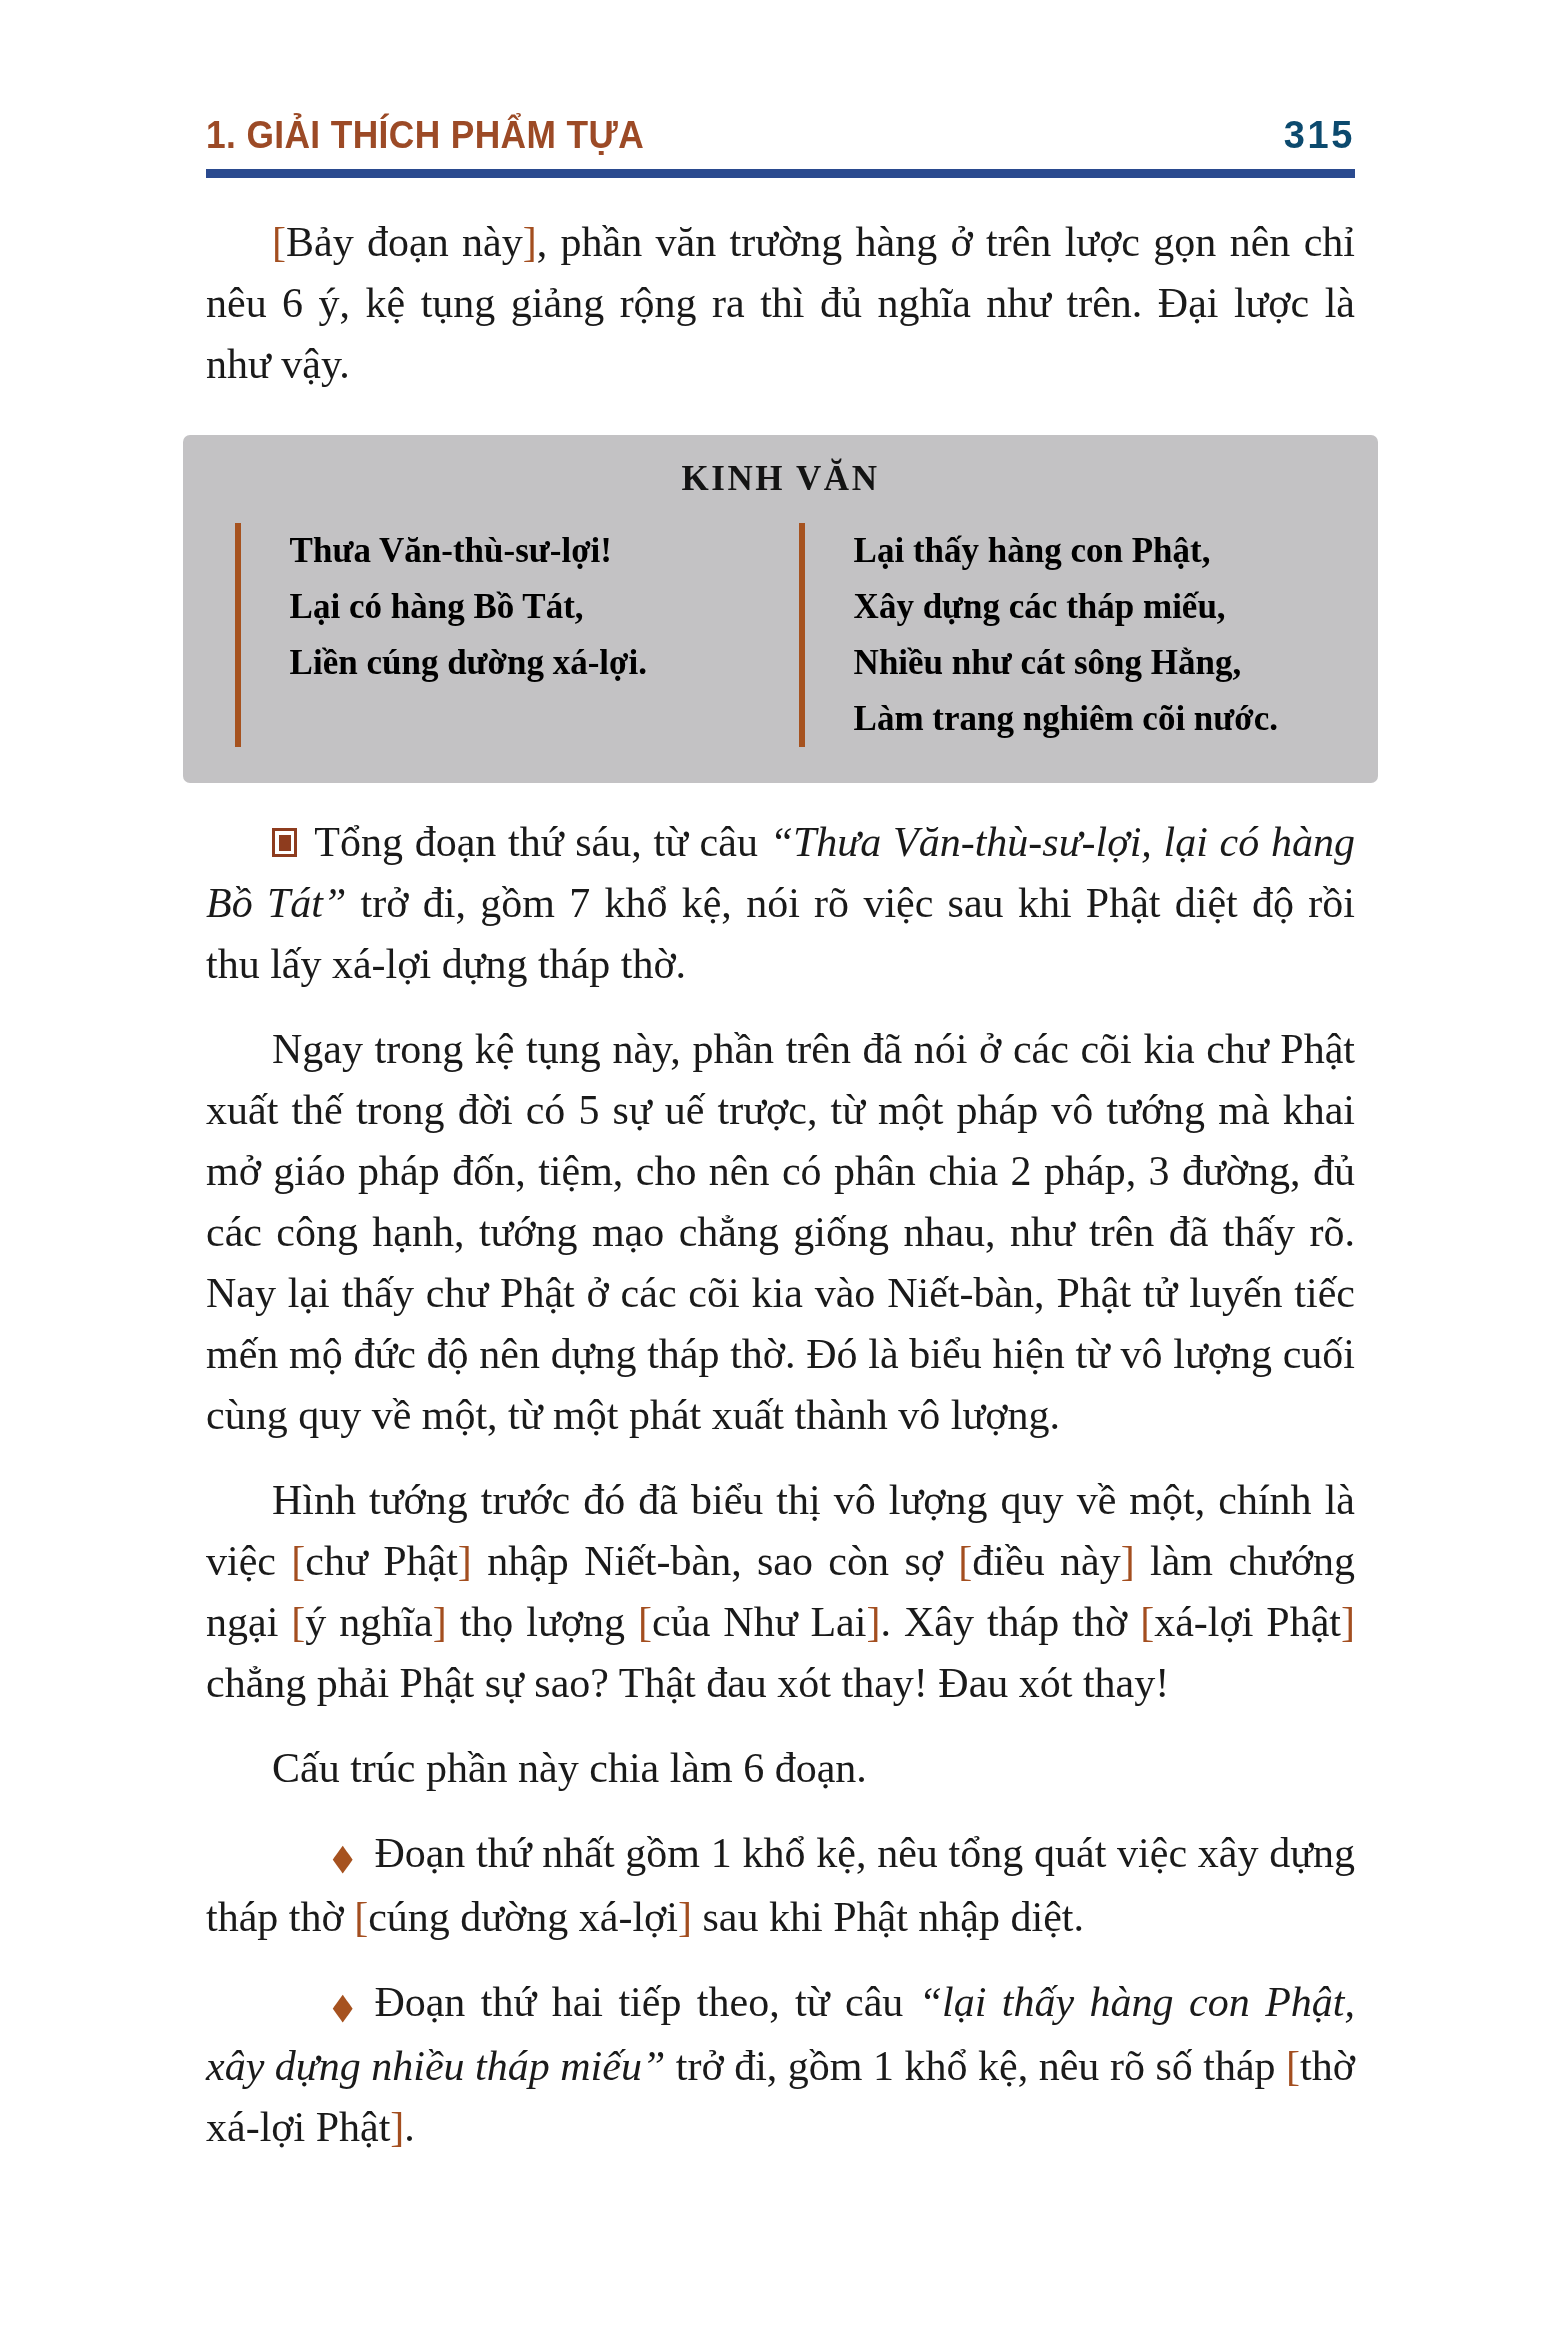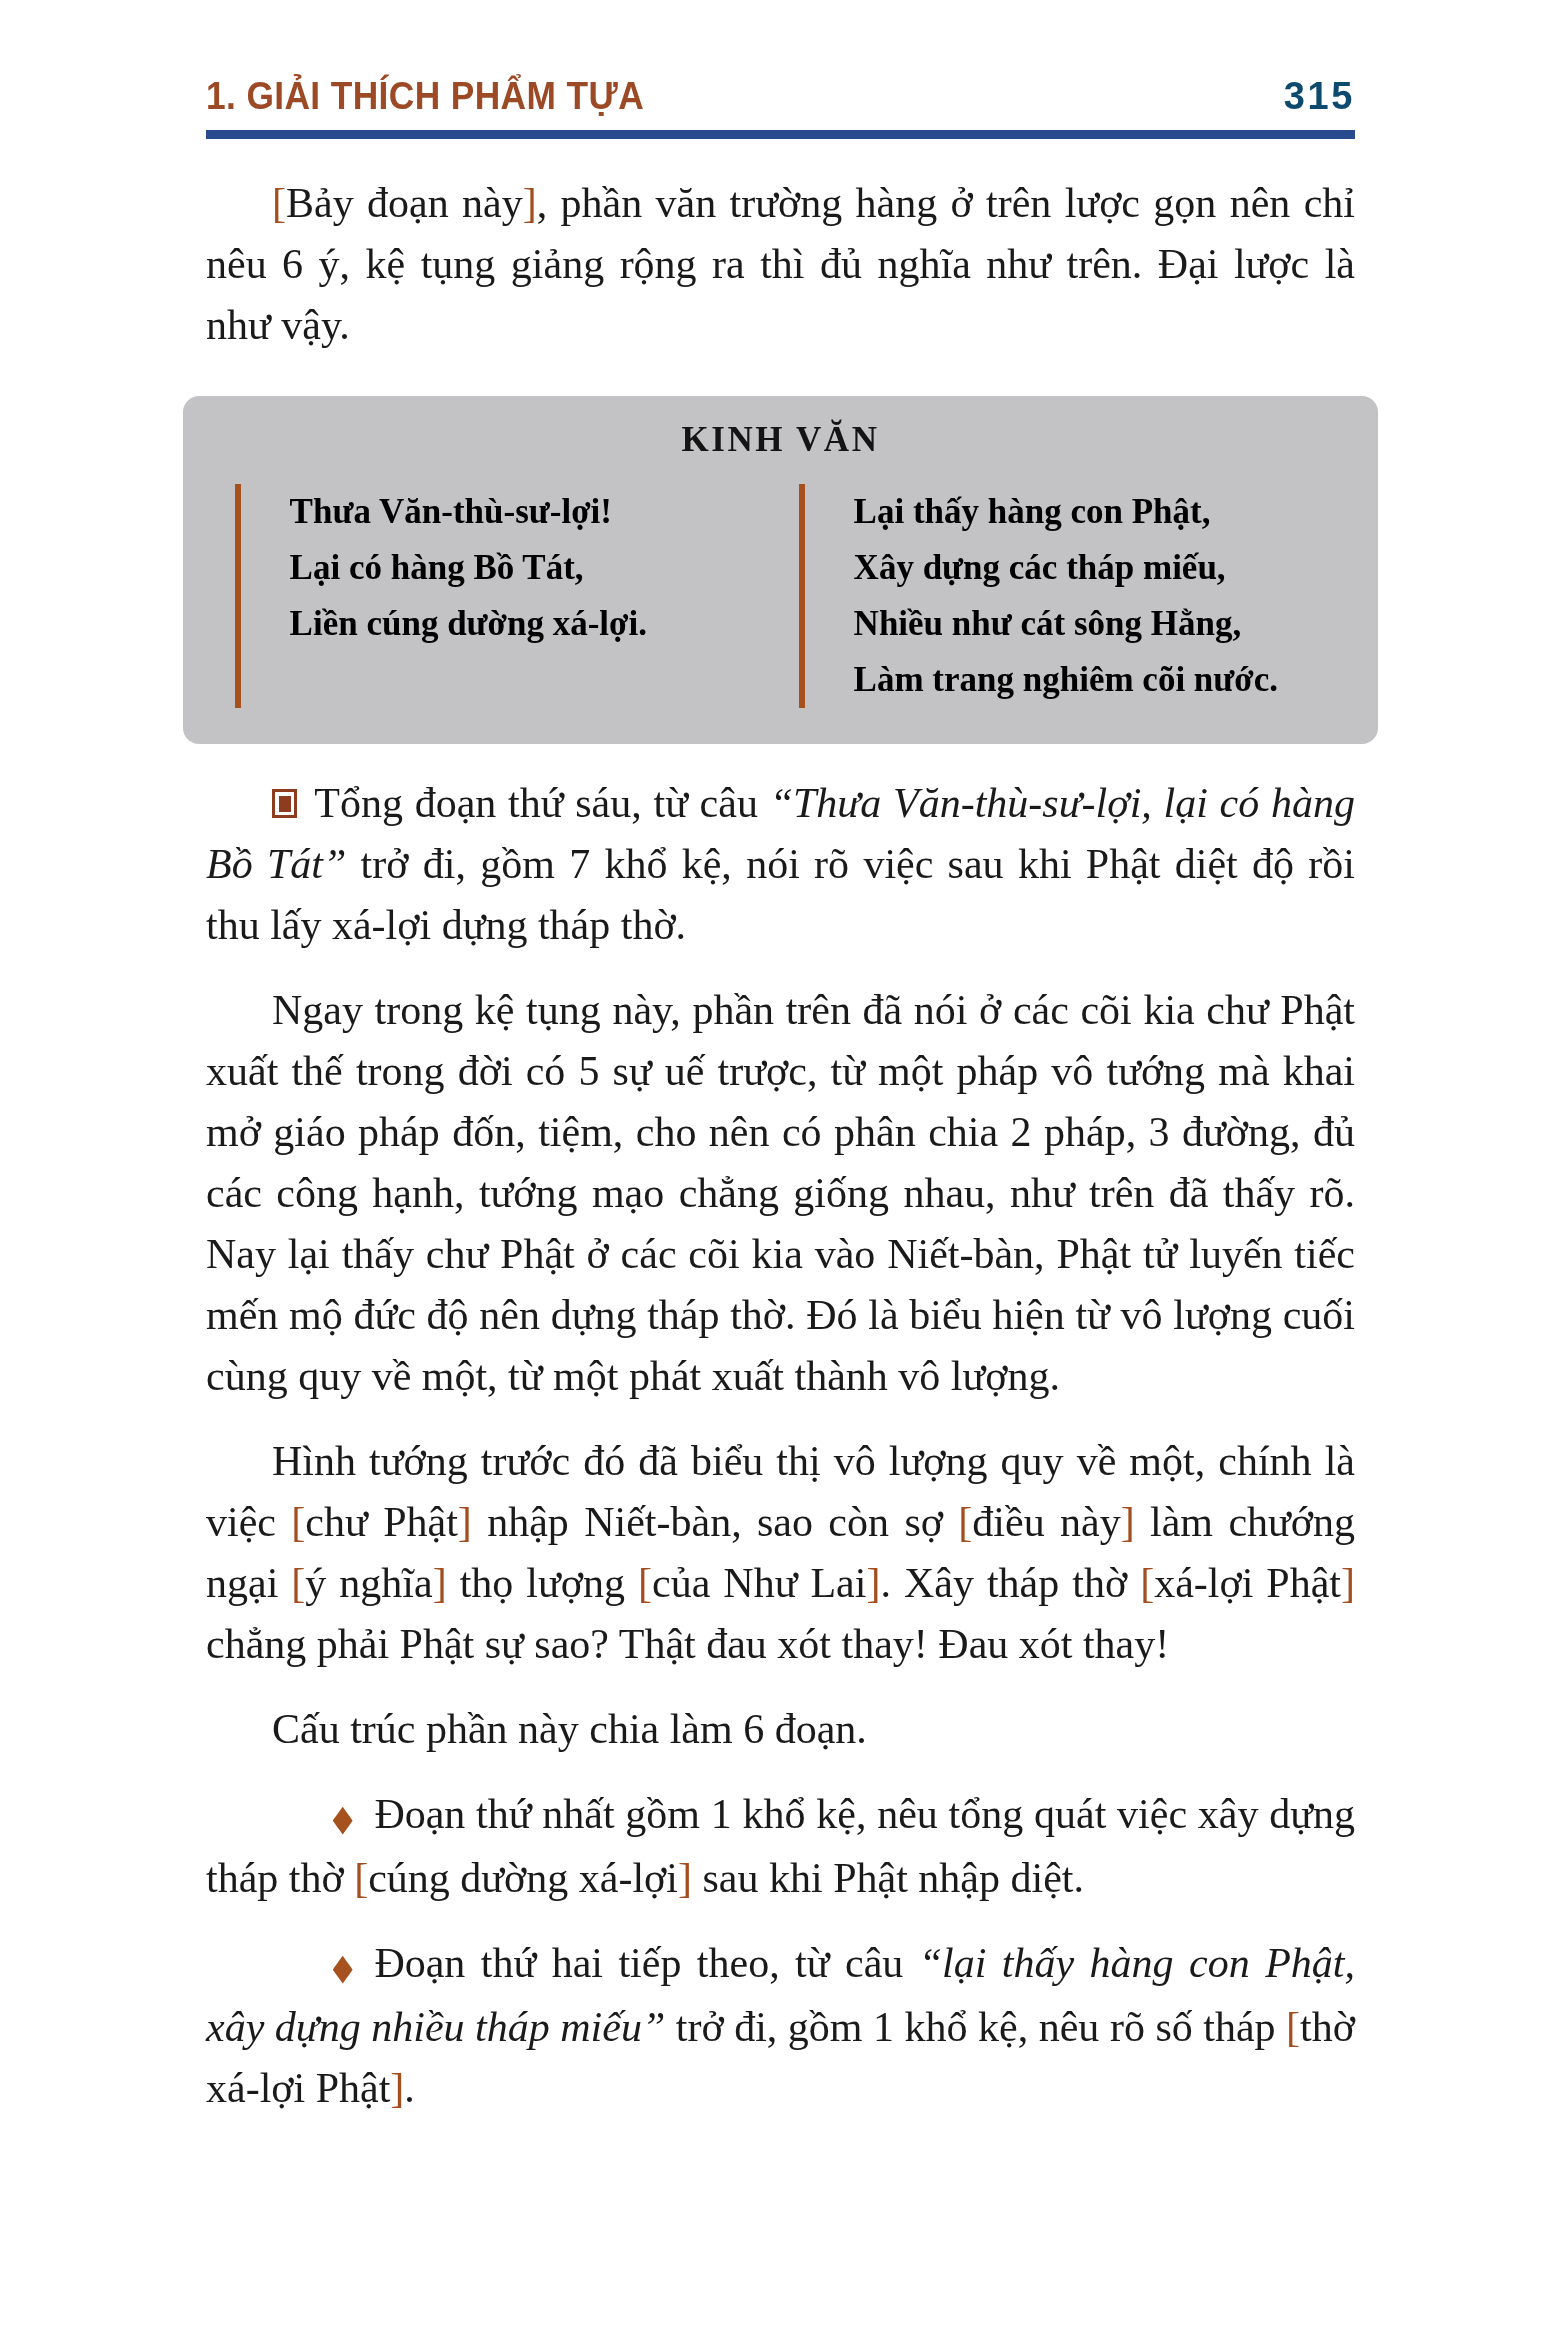--- a/index.html
+++ b/index.html
@@ -2,42 +2,42 @@
 <html style="font-size:14px"><head>
 <meta charset="utf-8">
 <style>
   html,body{margin:0;padding:0;}
   body{
     width:1561px;height:2342px;background:#ffffff;
     font-family:"Liberation Serif", serif;color:#1A1A1A;
     -webkit-font-smoothing:antialiased;
   }
   .page{padding:0 206px;}
-  .header-row{display:flex;justify-content:space-between;align-items:flex-end;padding-top:75px;}
+  .header-row{display:flex;justify-content:space-between;align-items:flex-end;padding-top:114px;}
   .section-title{
     font-family:"Liberation Sans", sans-serif;font-weight:bold;font-size:38px;
     color:#9C4A26;letter-spacing:0.4px;transform:scaleX(0.93);transform-origin:left bottom;
     white-space:nowrap;
   }
   .page-number{
     font-family:"Liberation Sans", sans-serif;font-weight:bold;font-size:38px;
     color:#0c4a6e;letter-spacing:2.6px;
   }
   .rule{height:8.7px;background:#2A4A8F;margin-top:12px;}
 
   p.body{
     font-size:42px;line-height:61px;text-align:justify;
     margin:24px 0 0 0;text-indent:66px;
   }
   p.first{margin-top:34px;}
   .seg-i{font-style:italic;}
   .seg-red{color:#A34E1F;}
 
   .kinh-box{
-    background:#C3C2C4;border-radius:16px;
+    background:#C3C2C4;border-radius:7px;
     margin:40px -23.4px 29.5px -23.4px;padding:24px 0 36px 0;
   }
   .kinh-title{text-align:center;font-weight:bold;font-size:35px;letter-spacing:2.6px;color:#141414;}
   .verse-row{display:flex;margin-top:24px;}
   .verse-col{border-left:6px solid #A6521F;padding-left:49px;}
   .col-1{margin-left:52px;width:493px;}
   .col-2{margin-left:16px;}
   .verse-line{font-weight:bold;font-size:35px;line-height:56px;white-space:nowrap;color:#000000;}
 
   .bullet-square{

